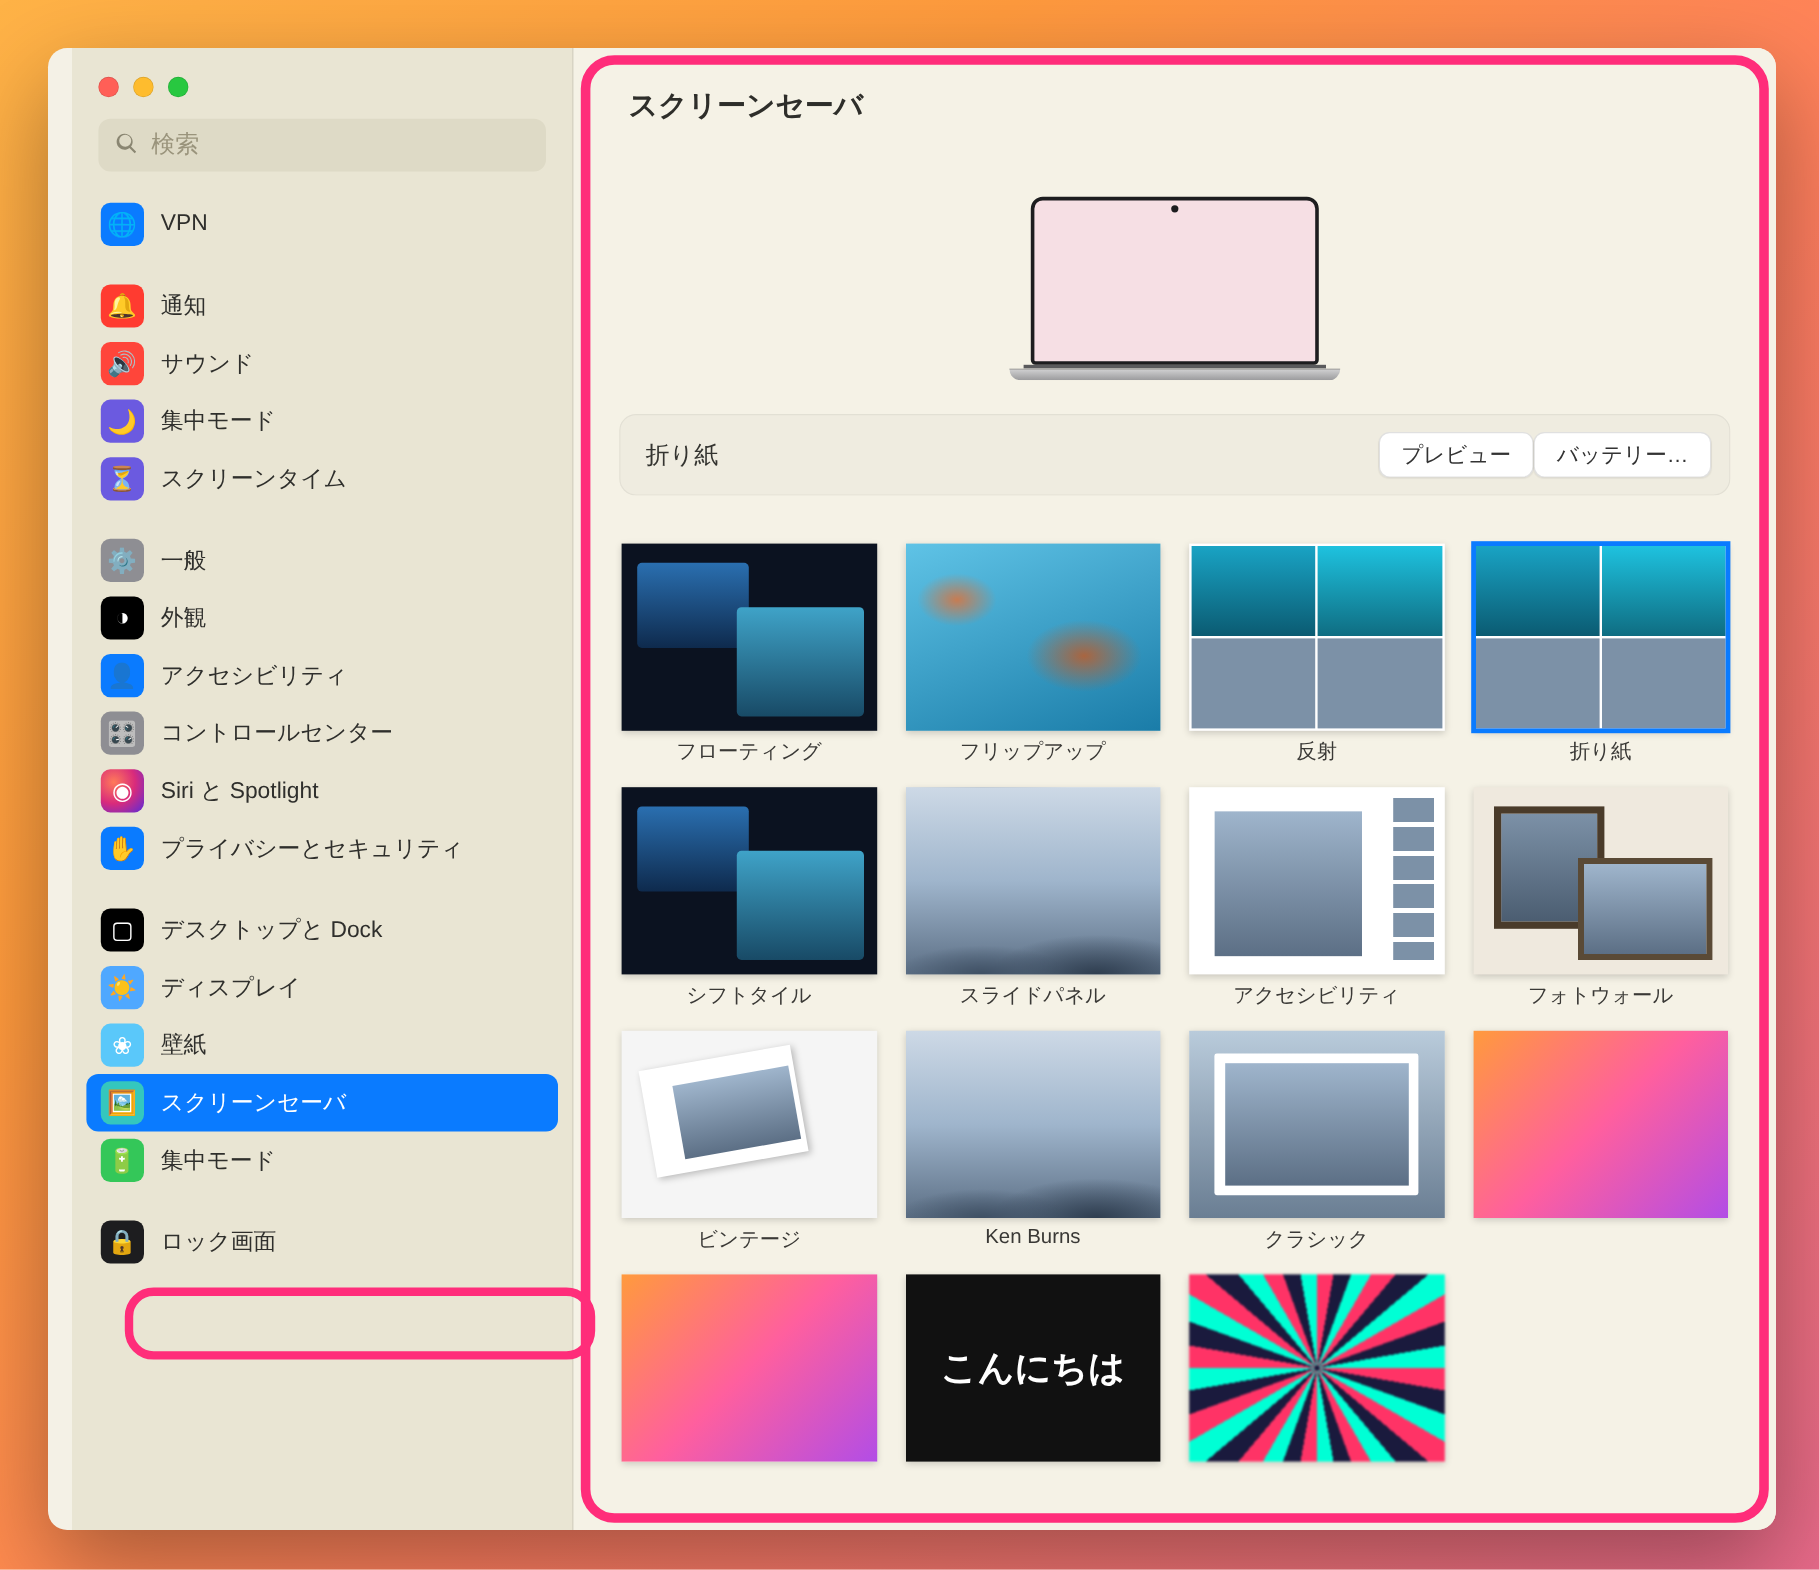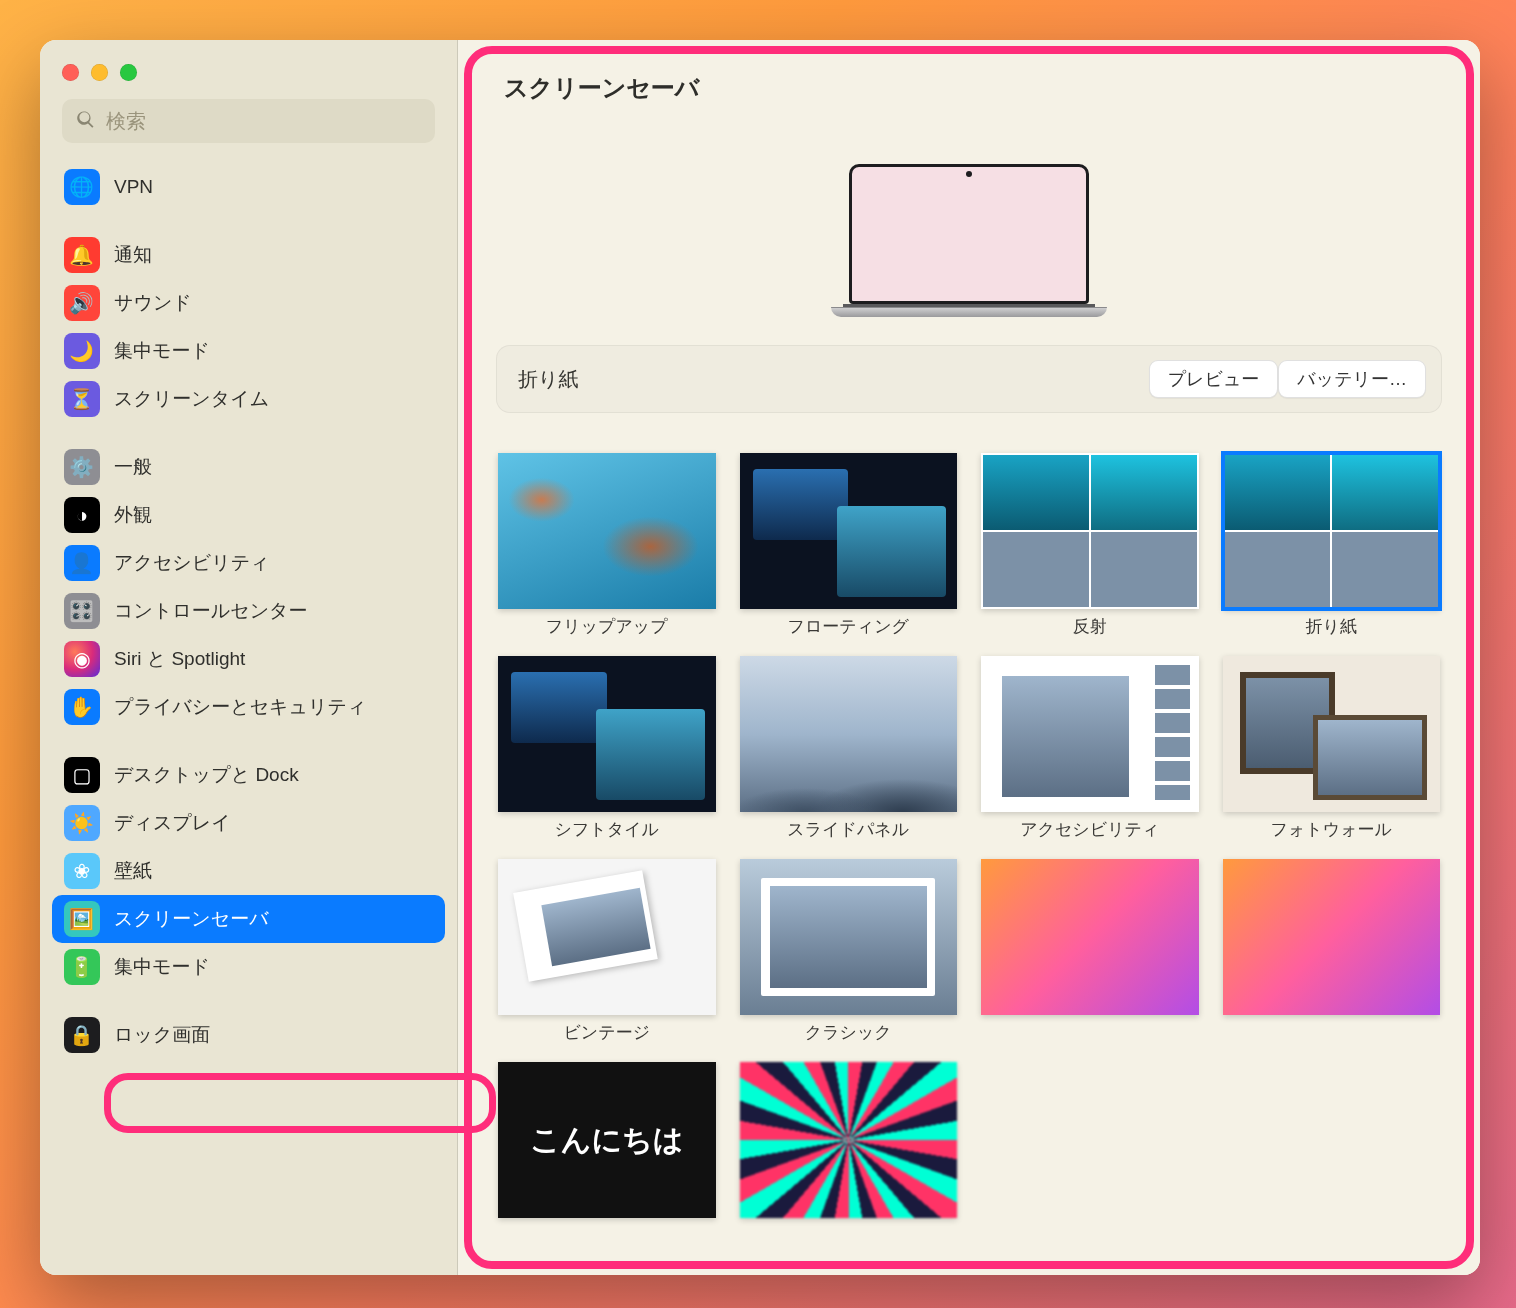--- a/index.html
+++ b/index.html
@@ -24,20 +24,21 @@
     }
     
     .sidebar {
       width: 418px;
       background: #e9e5d3;
       border-right: 1px solid rgba(0,0,0,.12);
       display: flex;
       flex-direction: column;
       padding-top: 12px;
       position: relative;
+      margin-left: 20px;
     }
     .traffic { display:flex; gap:12px; padding:12px 22px 8px; }
     .tl { width:17px;height:17px;border-radius:50%; box-shadow: inset 0 0 0 .5px rgba(0,0,0,.15);}
     .tl.red{background:#ff5f57}.tl.yel{background:#febc2e}.tl.grn{background:#28c840}
     .search-wrap { padding: 10px 22px 6px; }
     .search {
       display:flex; align-items:center; gap:10px;
       background:#dedac6; border-radius:10px; height:44px;
       padding:0 14px; color:#8a8672;
     }
@@ -265,28 +266,28 @@
     </div>
 
     <div class="selrow">
       <span class="name">折り紙</span>
       <button class="mac-btn">プレビュー</button>
       <button class="mac-btn">バッテリー…</button>
     </div>
 
     <div class="gallery">
       <div class="thumb">
+          <div class="tbox tiles"></div>
+          <span class="tlabel">フローティング</span>
+        </div>
+      <div class="thumb">
           <div class="tbox reef"></div>
           <span class="tlabel">フリップアップ</span>
         </div>
       <div class="thumb">
-          <div class="tbox tiles"></div>
-          <span class="tlabel">フローティング</span>
-        </div>
-      <div class="thumb">
           <div class="tbox grid2">
             <div></div>
             <div></div>
             <div></div>
             <div></div>
           </div>
           <span class="tlabel">反射</span>
         </div>
       <div class="thumb sel">
           <div class="tbox grid2">
@@ -311,20 +312,24 @@
         </div>
       <div class="thumb">
           <div class="tbox frames"></div>
           <span class="tlabel">フォトウォール</span>
         </div>
       <div class="thumb">
           <div class="tbox photos"></div>
           <span class="tlabel">ビンテージ</span>
         </div>
       <div class="thumb">
+          <div class="tbox mtn"></div>
+          <span class="tlabel">Ken Burns</span>
+        </div>
+      <div class="thumb">
           <div class="tbox inset"></div>
           <span class="tlabel">クラシック</span>
         </div>
       <div class="thumb">
           <div class="tbox ventura"></div>
           <span class="tlabel"></span>
         </div>
       <div class="thumb">
           <div class="tbox ventura"></div>
           <span class="tlabel"></span>

